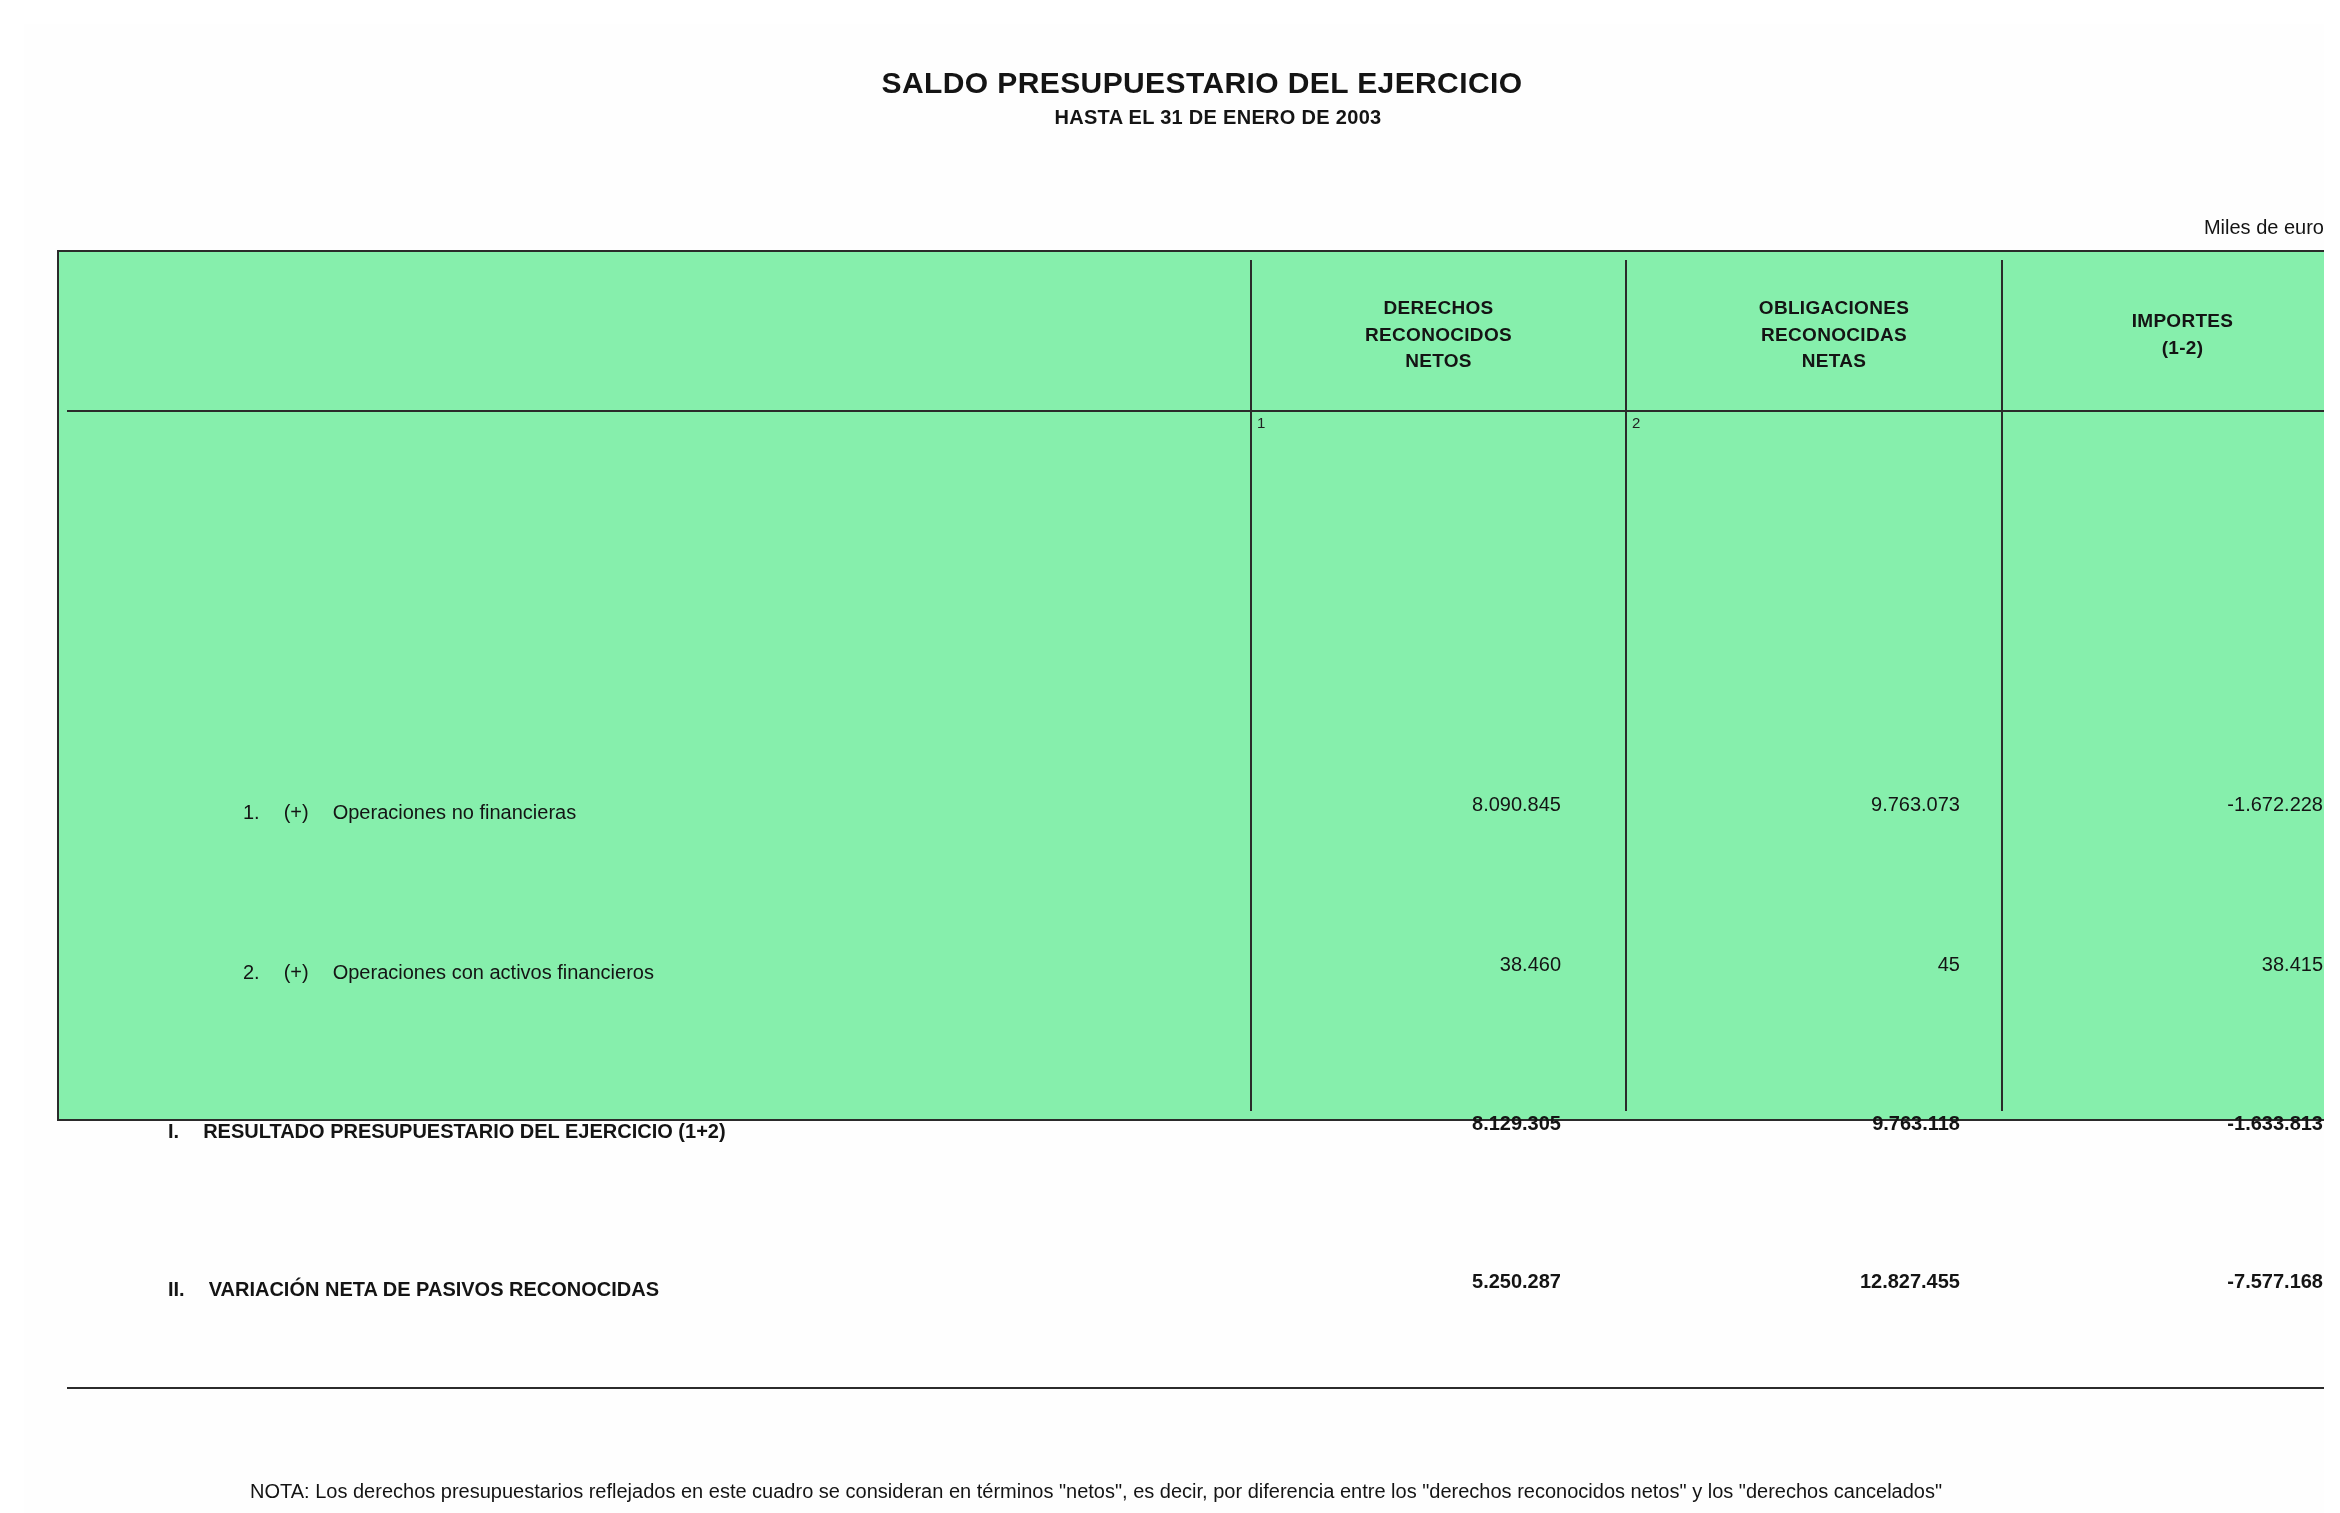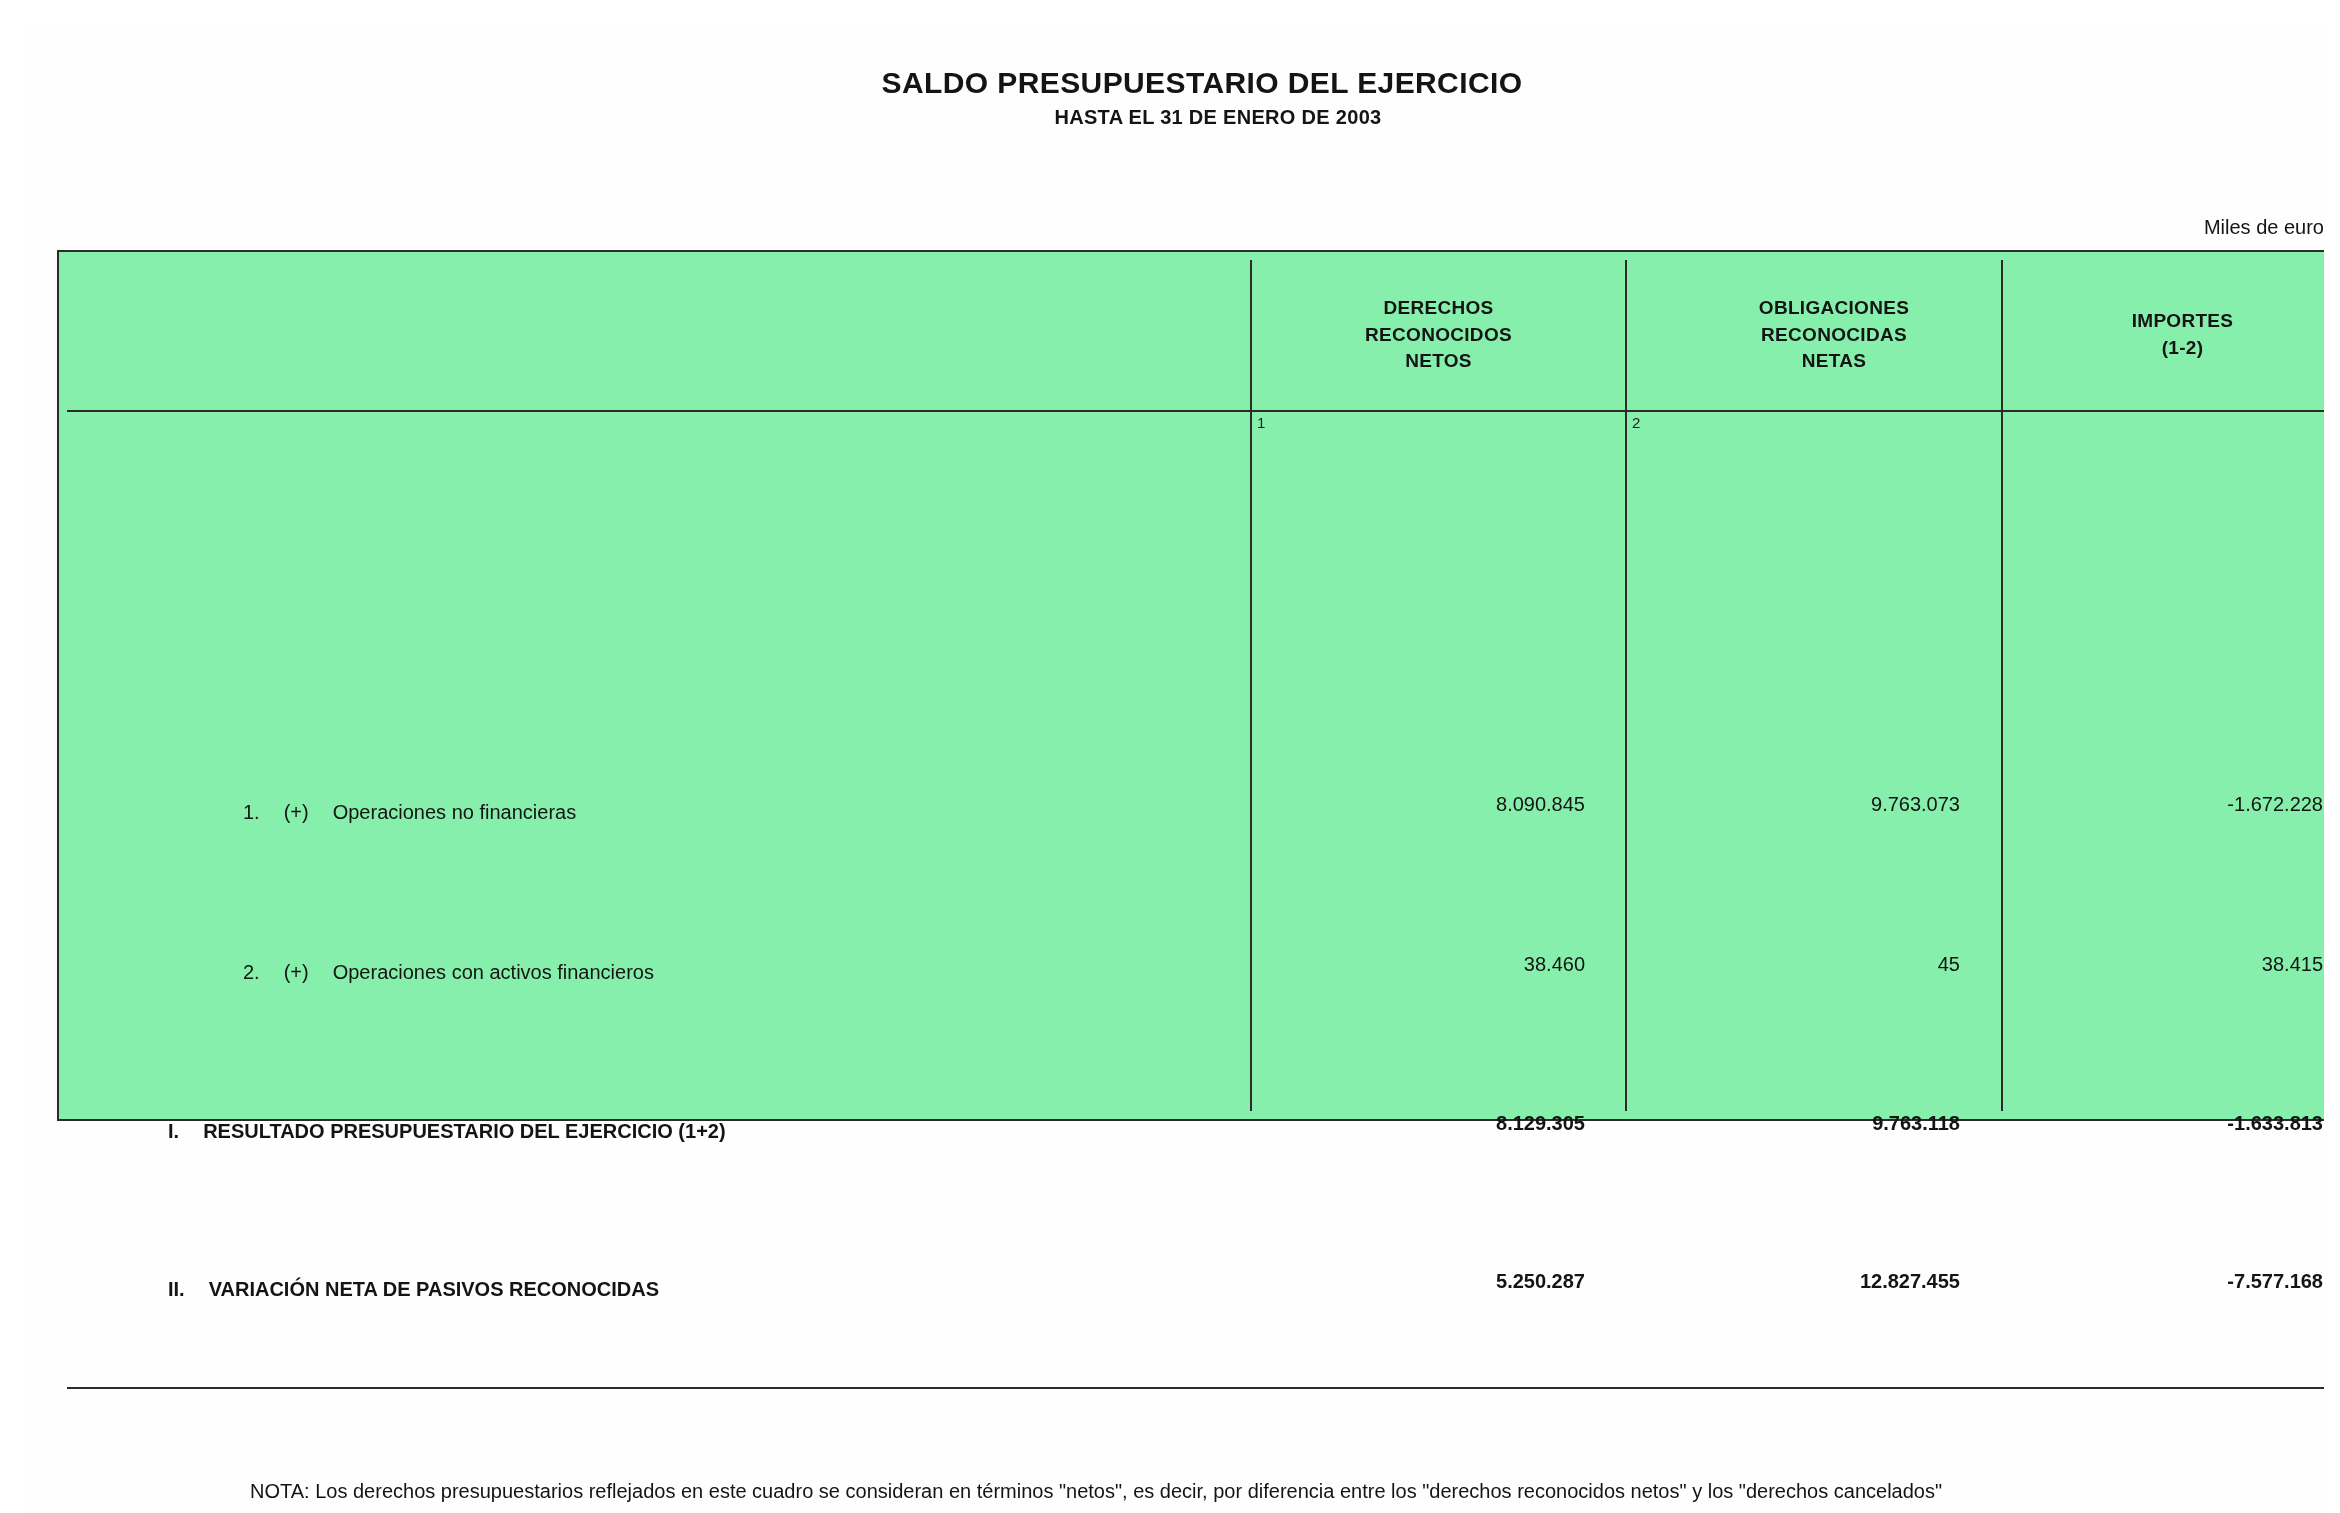--- a/index.html
+++ b/index.html
@@ -69,21 +69,21 @@
   .row-2 { top: 684px; }
   .row-3 { top: 843px; font-weight: bold; }
   .row-4 { top: 1001px; font-weight: bold; }
   .lbl { position: absolute; white-space: nowrap; }
   .lbl-indent { left: 160px; }
   .lbl-roman { left: 85px; }
   .prefix { display: inline-block; margin-right: 16px; }
   .sign { display: inline-block; margin-right: 16px; }
   .sign:empty { display: none; }
   .val { position: absolute; white-space: nowrap; text-align: right; }
-  .val1 { right: 765px; }
+  .val1 { right: 789px; }
   .val2 { right: 390px; text-align: center; }
   .val3 { right: 27px; }
   .note {
     position: absolute;
     left: 218px; top: 1448px;
     font-size: 20px;
     white-space: nowrap;
     text-align: center;
   }
 </style>

